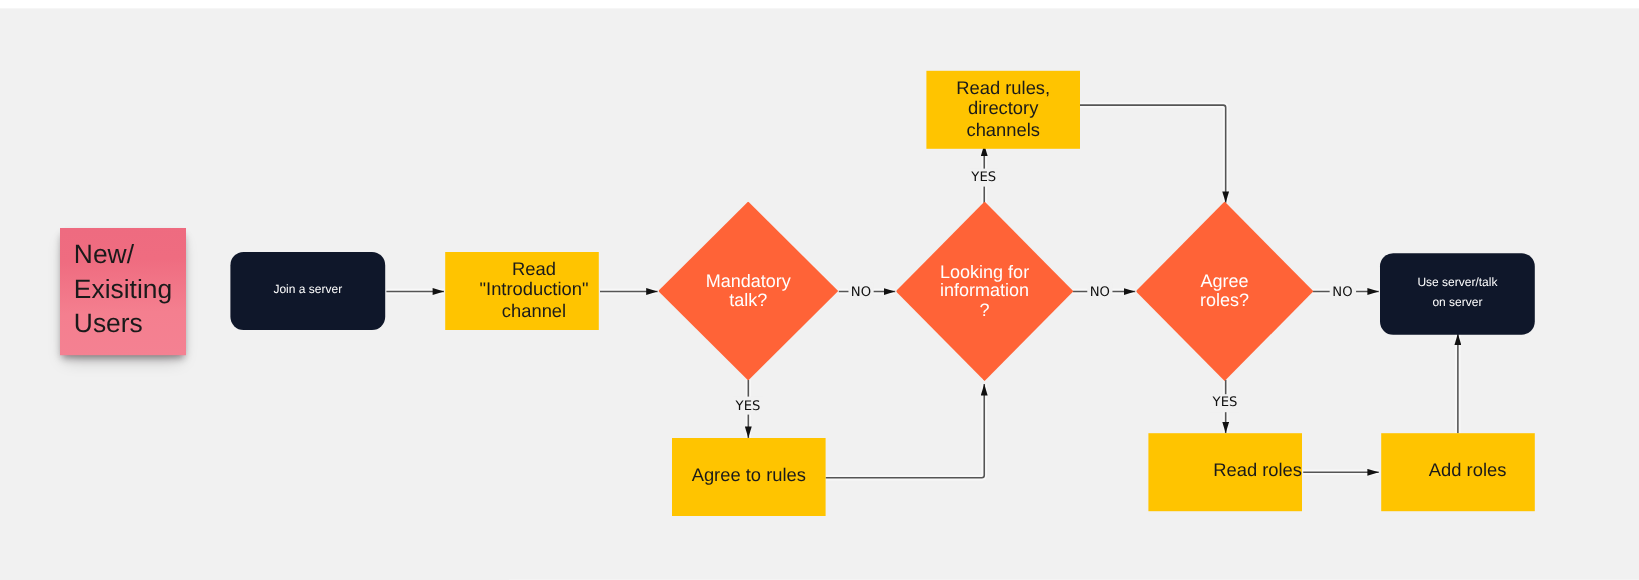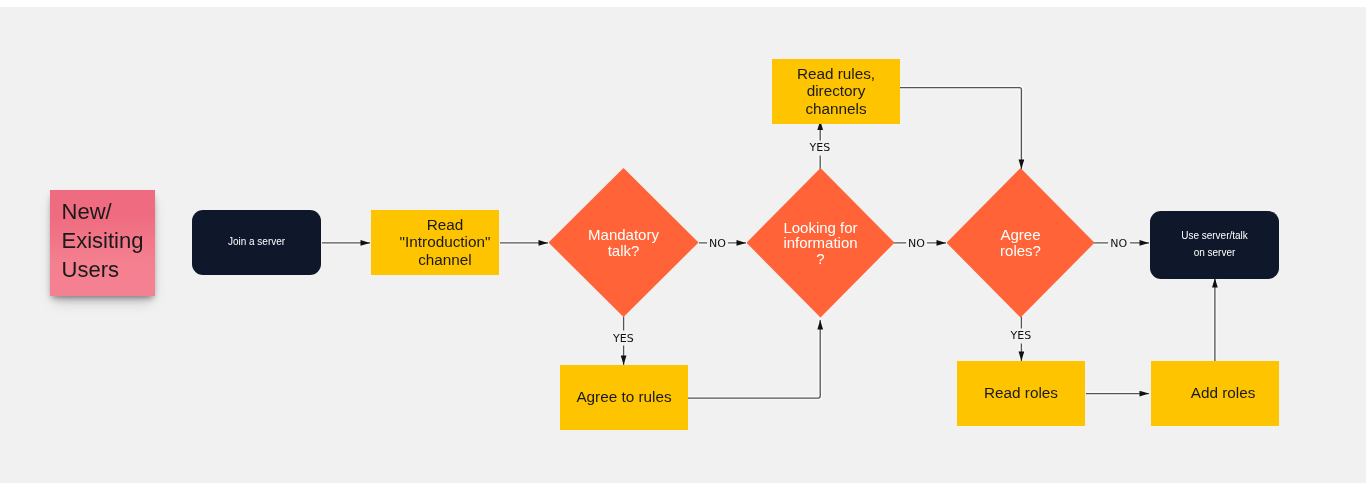--- a/index.html
+++ b/index.html
@@ -115,21 +115,21 @@
 
   <div class="node pill" style="left:1150px;top:204px;width:129px;height:68px;">
     <span>Use server/talk
 on server</span>
   </div>
 
   <div class="node rect" style="left:560px;top:358px;width:128px;height:65px;">
     <span>Agree to rules</span>
   </div>
 
-  <div class="node rect" style="left:957px;top:354px;width:128px;height:65px;">
+  <div class="node rect" style="left:957px;top:354px;width:128px;height:65px;justify-content:flex-end;">
     <span>Read roles</span>
   </div>
 
   <div class="node rect" style="left:1151px;top:354px;width:128px;height:65px;padding-left:16px;">
     <span>Add roles</span>
   </div>
 
   <div class="elabel" style="left:717.5px;top:236px;">NO</div>
   <div class="elabel" style="left:916.5px;top:236px;">NO</div>
   <div class="elabel" style="left:1118.7px;top:236px;">NO</div>

